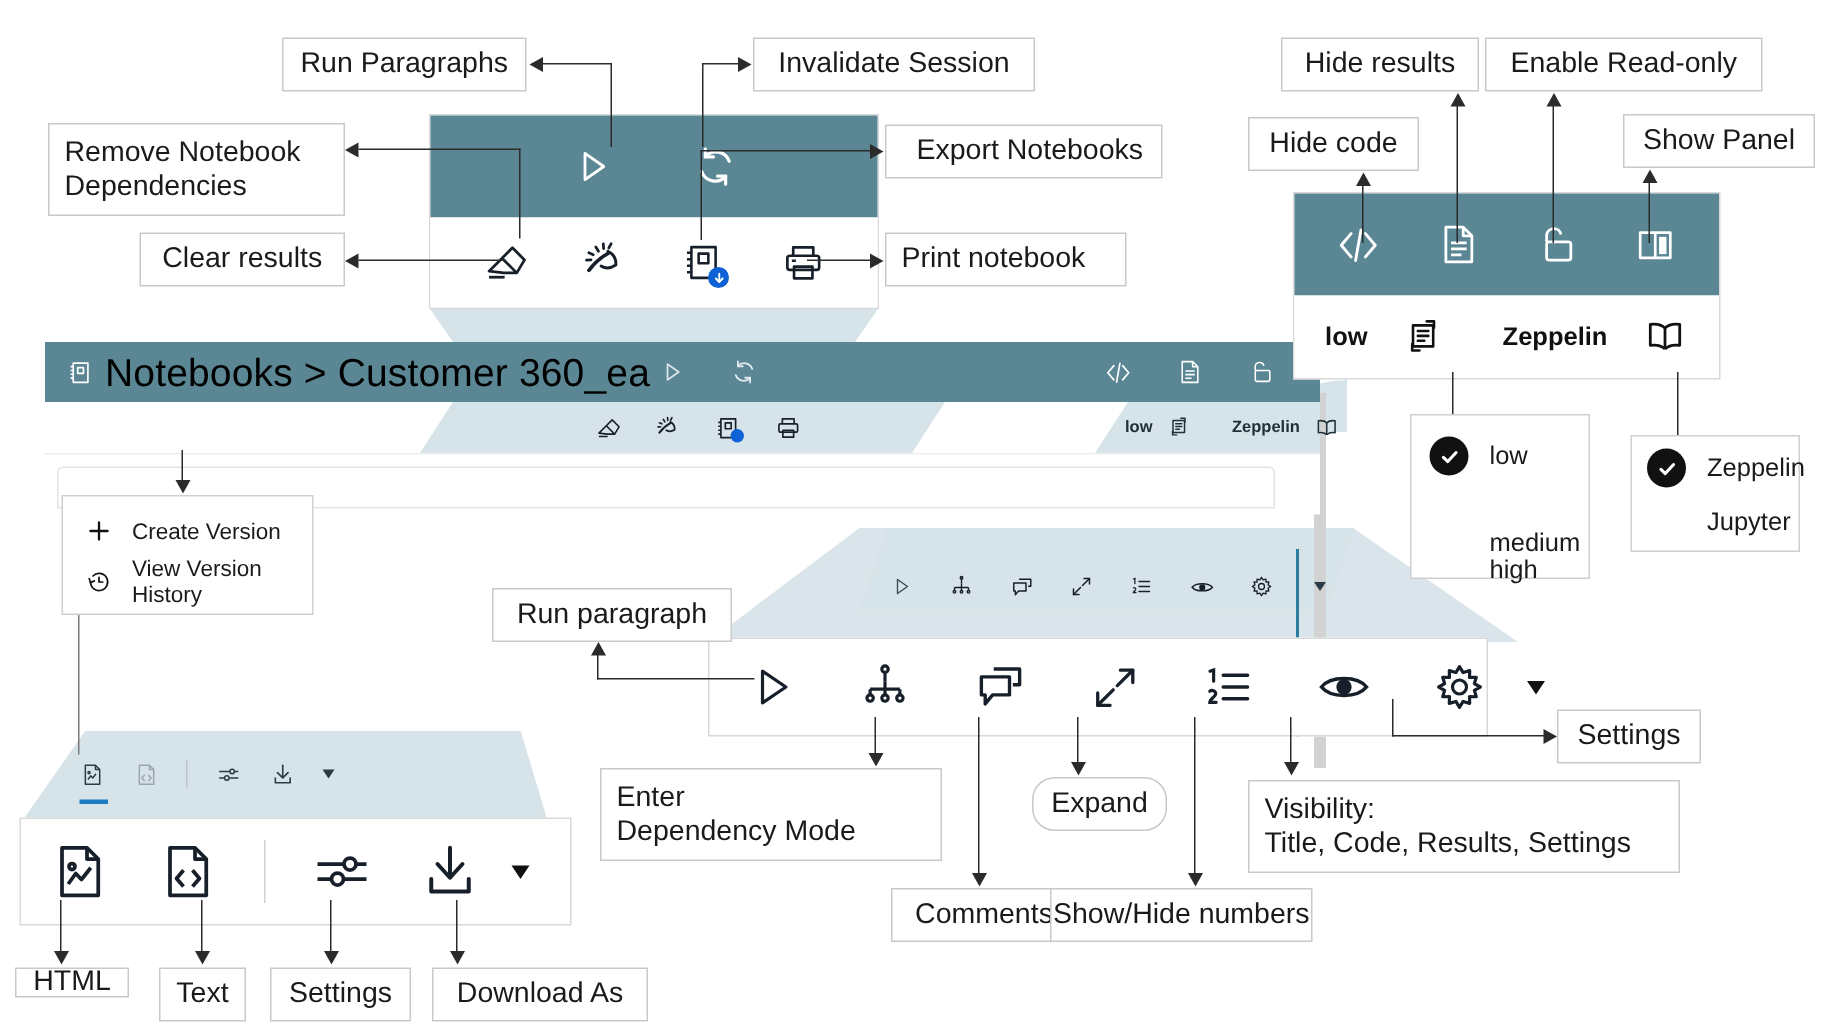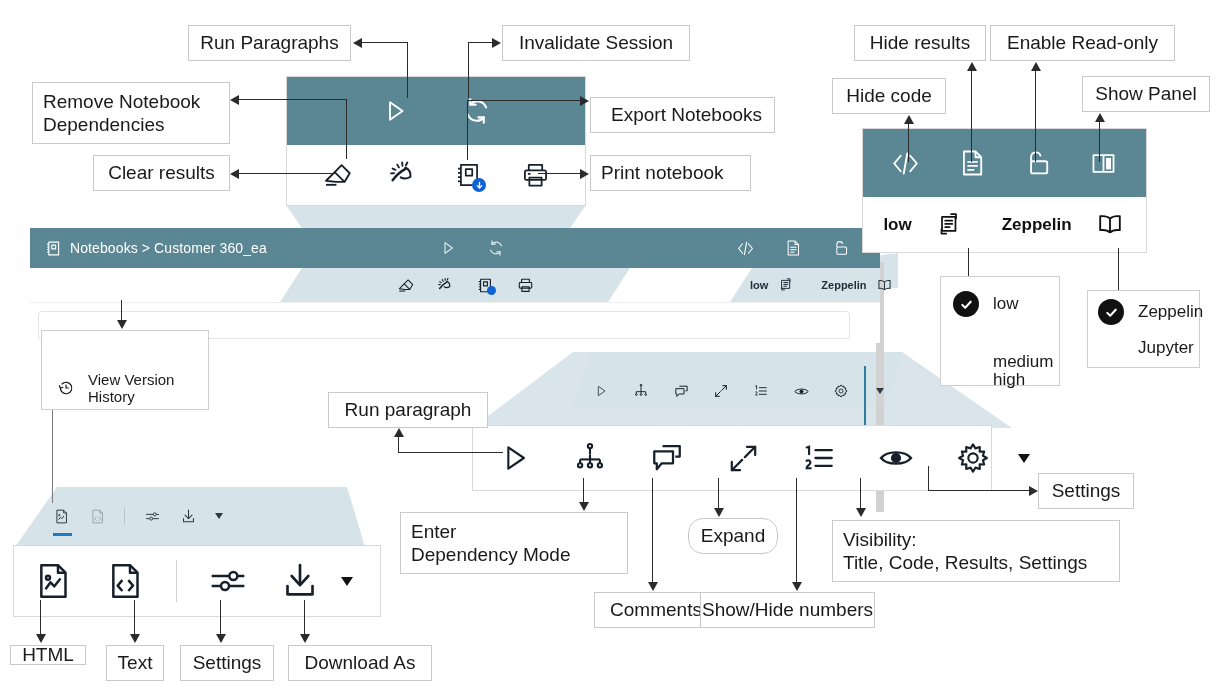--- a/index.html
+++ b/index.html
@@ -25,21 +25,21 @@
   .teal{background:#5b8795;}
   .magbox{position:absolute;background:#fff;border:1px solid #d9d9d9;z-index:20;box-sizing:border-box;}
   .funnel{position:absolute;z-index:5;background:#d6e3e8;}
   .icorow{display:flex;align-items:center;}
   .ico{display:flex;align-items:center;justify-content:center;}
   svg{display:block;}
   
   #notebook-window{position:absolute;left:30px;top:228px;width:850px;height:110px;z-index:12;}
   #nb-titlebar{position:absolute;left:0;top:0;width:850px;height:40px;background:#5b8795;
                display:flex;align-items:center;box-sizing:border-box;padding:0 14px;}
-  #nb-title-text{color:#ffffff;font-size:14px;letter-spacing:.1px;margin-left:8px;white-space:nowrap;}
+  #nb-title-text{color:#000000;font-size:26px;letter-spacing:.1px;margin-left:8px;white-space:nowrap;}
   #nb-subbar{position:absolute;left:0;top:40px;width:850px;height:34px;background:#fff;}
   #nb-body{position:absolute;left:0;top:74px;width:850px;height:40px;background:#fff;border-top:1px solid #eee;}
   .tabshape{position:absolute;background:#d6e3e8;}
   
   .menu{position:absolute;background:#fff;border:1px solid #cfcfcf;z-index:45;box-sizing:border-box;}
   .menuitem{display:flex;align-items:center;font-size:15px;color:#1a1a1a;}
   .check{width:26px;height:26px;border-radius:50%;background:#111;display:flex;align-items:center;justify-content:center;flex:none;}
   .check svg{width:15px;height:15px;}
   .radio-lbl{font-size:17px;margin-left:14px;}
   .nbtxt{font-size:11px;font-weight:bold;color:#20303a;}
@@ -115,21 +115,21 @@
         </svg>
       </span>
     </div>
   </div>
 </div>
 
 <div class="callout" style="left:188px;top:25px;width:163px;height:36px;">Run Paragraphs</div>
 <div class="callout" style="left:502px;top:25px;width:188px;height:36px;">Invalidate Session</div>
 <div class="callout left" style="left:32px;top:82px;width:198px;height:62px;">Remove Notebook
 Dependencies</div>
-<div class="callout left" style="left:590px;top:97px;width:185px;height:36px;padding-left:20px;">Export Notebooks</div>
+<div class="callout left" style="left:590px;top:83px;width:185px;height:36px;padding-left:20px;">Export Notebooks</div>
 <div class="callout" style="left:93px;top:155px;width:137px;height:36px;">Clear results</div>
 <div class="callout left" style="left:590px;top:155px;width:161px;height:36px;">Print notebook</div>
 
 <div class="ln lnh" style="left:362px;top:42px;width:46px;"></div>
 <div class="ln lnv" style="left:407px;top:42px;height:56px;"></div>
 <div class="arrow ar-left" style="left:353px;top:38px;"></div>
 
 <div class="ln lnv" style="left:468px;top:42px;height:56px;"></div>
 <div class="ln lnh" style="left:468px;top:42px;width:24px;"></div>
 <div class="arrow ar-right" style="left:492px;top:38px;"></div>
@@ -350,20 +350,28 @@
     <div style="position:absolute;left:8px;top:8px;width:810px;height:26px;background:#fff;border:1px solid #e4e4e4;border-radius:4px 4px 0 0;"></div>
   </div>
 </div>
 
 <div class="abs" style="left:876px;top:262px;width:8px;height:250px;background:#d2d2d2;z-index:11;"></div>
 
 <div class="ln lnv" style="left:121px;top:300px;height:22px;"></div>
 <div class="arrow ar-down" style="left:117px;top:320px;"></div>
 
 <div class="menu" style="left:41px;top:330px;width:168px;height:80px;">
+  <div class="menuitem" style="position:absolute;left:0;top:6px;width:168px;height:34px;padding-left:14px;box-sizing:border-box;">
+    <span class="ico" style="width:20px;height:20px;flex:none;">
+      <svg viewBox="0 0 22 22" width="18" height="18" fill="none" stroke="#111" stroke-width="1.9" stroke-linecap="round">
+          <path d="M11 4 L11 18 M4 11 L18 11"></path>
+        </svg>
+    </span>
+    <span style="margin-left:12px;">Create Version</span>
+  </div>
   <div class="menuitem" style="position:absolute;left:0;top:40px;width:168px;height:34px;padding-left:14px;box-sizing:border-box;">
     <span class="ico" style="width:20px;height:20px;flex:none;">
       <svg viewBox="0 0 22 22" width="18" height="18" fill="none" stroke="#111" stroke-width="1.4" stroke-linecap="round">
         <path d="M4.1 11 A7 7 0 1 0 6.1 6.1"></path>
           <path d="M3 8.2 L4.1 11.4 L7.2 10.1"></path>
           <path d="M11 7.3 L11 11 L14 11"></path>
       </svg>
     </span>
     <span style="margin-left:12px;">View Version History</span>
   </div>

